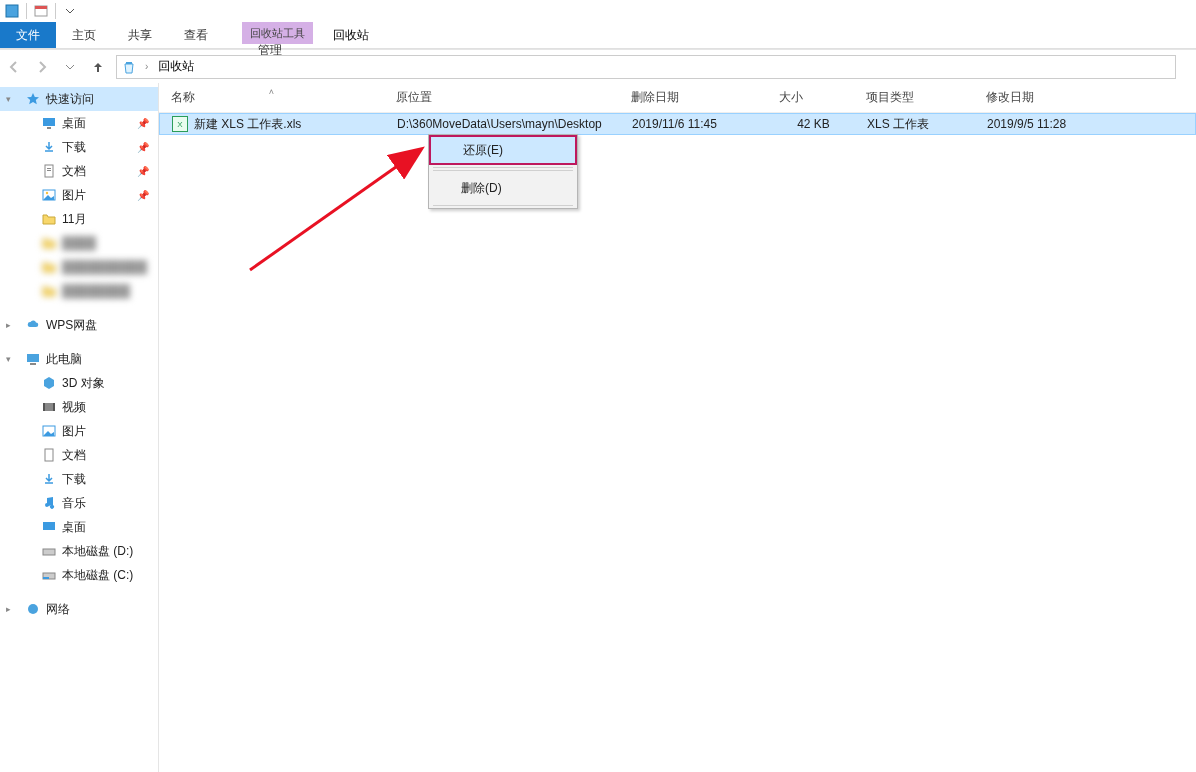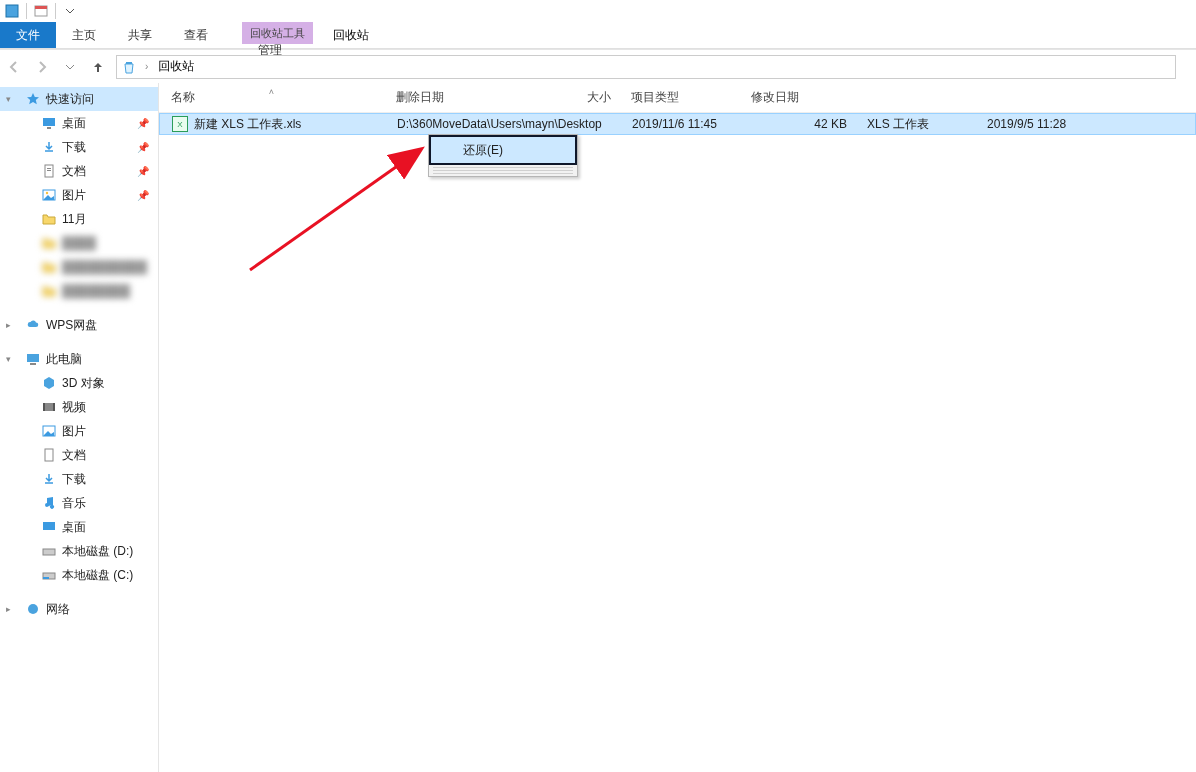--- a/index.html
+++ b/index.html
@@ -36,38 +36,38 @@
 .side-sub { padding-left: 40px; }
 .side-spacer { height: 10px; }
 .blur { filter: blur(3px); color:#999; }
 
 .content { flex: 1; position: relative; }
 .col-headers { height: 30px; display: flex; align-items: center; border-bottom: 1px solid #eee; color: #444; }
 .col { padding-left: 12px; }
 .col.name { width: 225px; position:relative; }
 .col.loc  { width: 235px; }
 .col.ddate{ width: 160px; }
-.col.size { width: 75px; text-align:right; padding-right:8px; padding-left:0;}
+.col.size { width: 75px; text-align:left; padding-right:8px; padding-left:0;}
 .col.type { width: 120px; }
 .col.mdate{ width: 120px; }
 .sort-arrow { position:absolute; left:50%; top:-2px; transform:translateX(-50%); color:#888; font-size:9px; }
 
 .file-row { height: 22px; display:flex; align-items:center; background:#cce8ff; border:1px solid #99d1ff; }
 .file-row .cell { padding-left:12px; white-space:nowrap; overflow:hidden; text-overflow:ellipsis; color:#222; }
 .file-row .cell.name{ width:225px; display:flex; align-items:center; }
 .file-row .cell.loc { width:235px; }
 .file-row .cell.ddate{ width:160px; }
-.file-row .cell.size{ width:75px; text-align:right; padding-right:8px; padding-left:0;}
+.file-row .cell.size{ width:75px; text-align:center; padding-right:8px; padding-left:0;}
 .file-row .cell.type{ width:120px; }
 .file-row .cell.mdate{ width:120px; }
 .xls-ico { width:16px; height:16px; border:1px solid #2a9d5a; background:#e8fcef; margin-right:6px; display:inline-flex; align-items:center; justify-content:center; font-size:8px; color:#2a9d5a; }
 
 .ctxmenu { position:absolute; left:428px; top:134px; width:150px; background:#f2f2f2; border:1px solid #b5b5b5; box-shadow:2px 2px 3px rgba(0,0,0,0.2); z-index:50; }
 .ctxmenu .item { height:30px; display:flex; align-items:center; padding-left:32px; color:#222; }
-.ctxmenu .item.hl { background:#cce8ff; border:2px solid #0f172a; box-sizing:border-box; }
+.ctxmenu .item.hl { background:#cce8ff; border:2px solid #be185d; box-sizing:border-box; }
 .ctxmenu .sep { height:1px; background:#d0d0d0; margin:2px 4px; }
 
 .arrow-svg { position:absolute; left:170px; top:120px; z-index:55; pointer-events:none; }
 
 
 svg { display:block; }
 </style>
 </head>
 <body>
 
@@ -341,20 +341,21 @@
       <span>网络</span>
     </div>
   </div>
 
   <div class="content">
     <div class="col-headers">
       <div class="col name">
         <span class="sort-arrow">˄</span>
         <span>名称</span>
       </div>
+      <div class="col loc">原位置</div>
       <div class="col ddate">删除日期</div>
       <div class="col size">大小</div>
       <div class="col type">项目类型</div>
       <div class="col mdate">修改日期</div>
     </div>
 
     <div class="file-row">
       <div class="cell name">
         <span class="xls-ico">X</span>
         <span>新建 XLS 工作表.xls</span>
@@ -365,20 +366,21 @@
       <div class="cell type">XLS 工作表</div>
       <div class="cell mdate">2019/9/5 11:28</div>
     </div>
   </div>
 </div>
 
 <div class="ctxmenu">
   <div class="item hl">还原(E)</div>
   <div class="sep"></div>
   <div class="sep"></div>
+  <div class="item">删除(D)</div>
   <div class="sep"></div>
 </div>
 
 <svg class="arrow-svg" width="270" height="160">
   <defs>
     <marker id="ah" markerWidth="12" markerHeight="10" refX="10" refY="5" orient="auto">
       <path d="M0 0 L12 5 L0 10 Z" fill="#e81123"></path>
     </marker>
   </defs>
   <line x1="80" y1="150" x2="250" y2="30" stroke="#e81123" stroke-width="3" marker-end="url(#ah)"></line>

